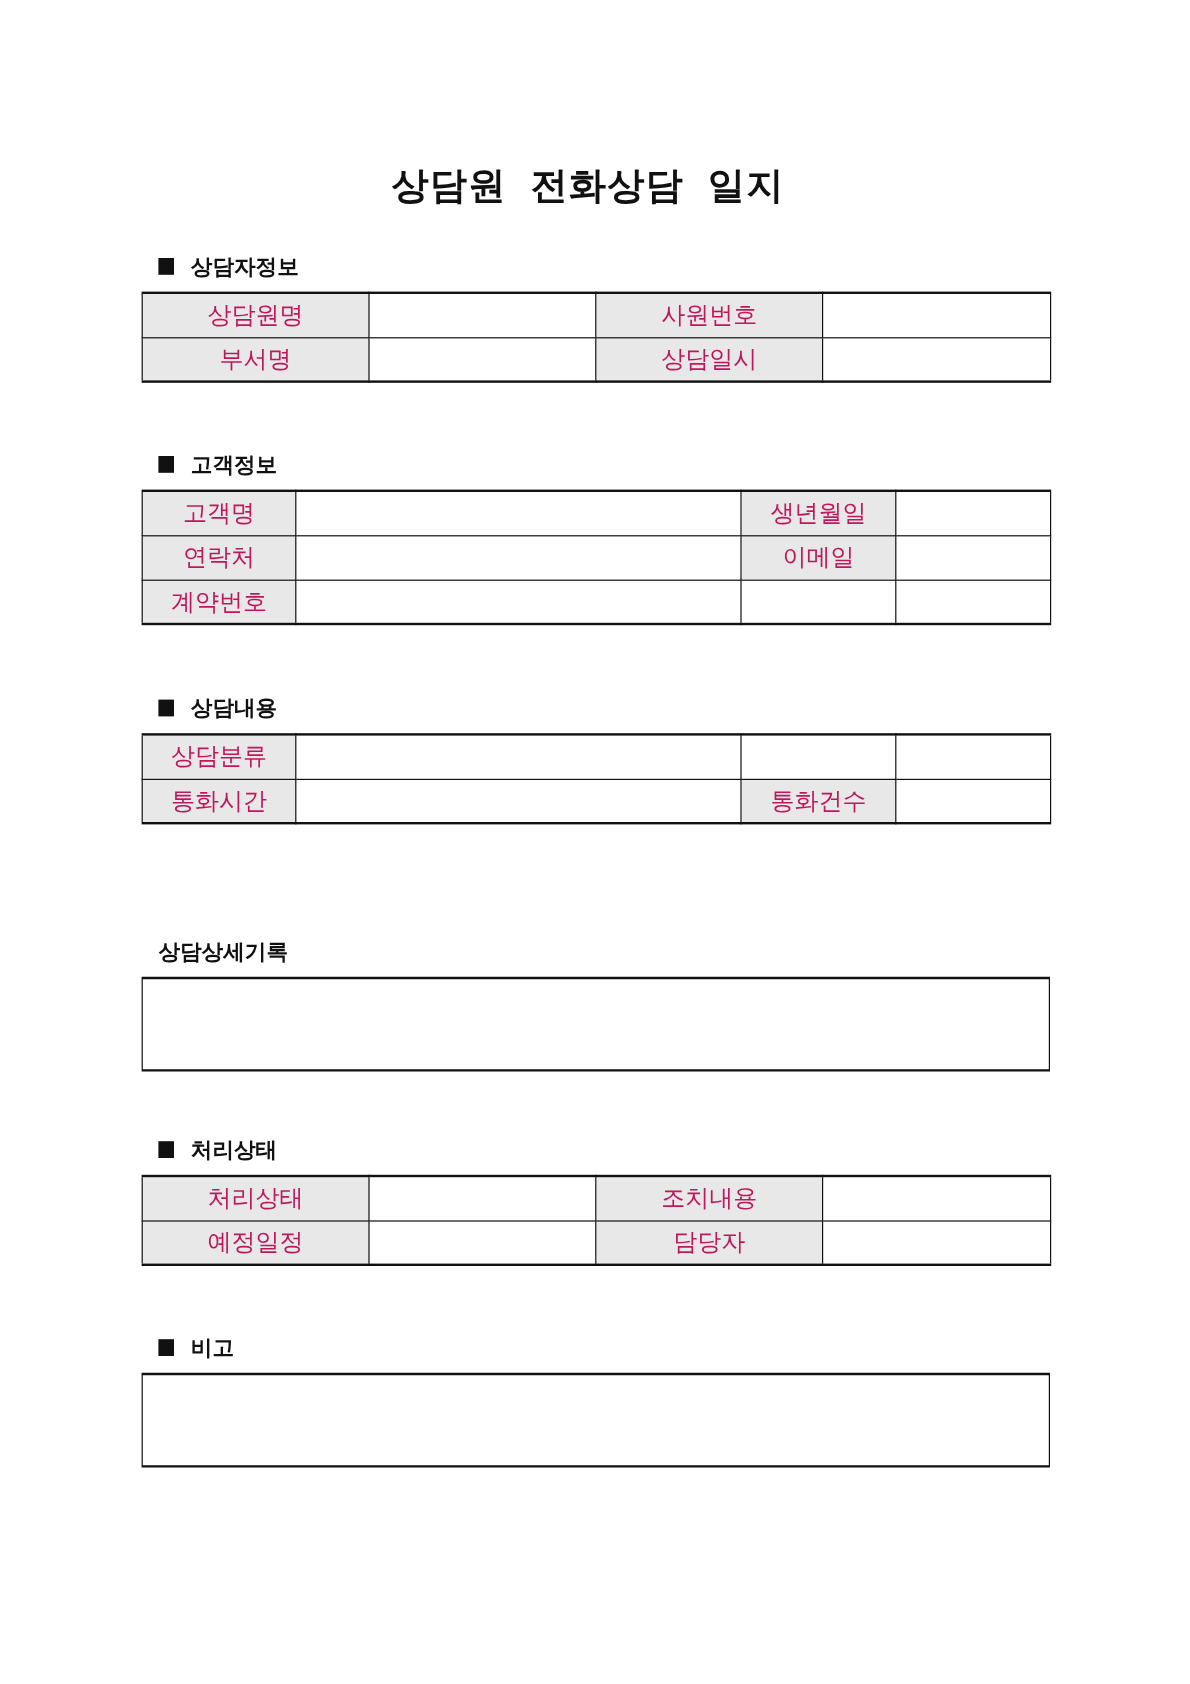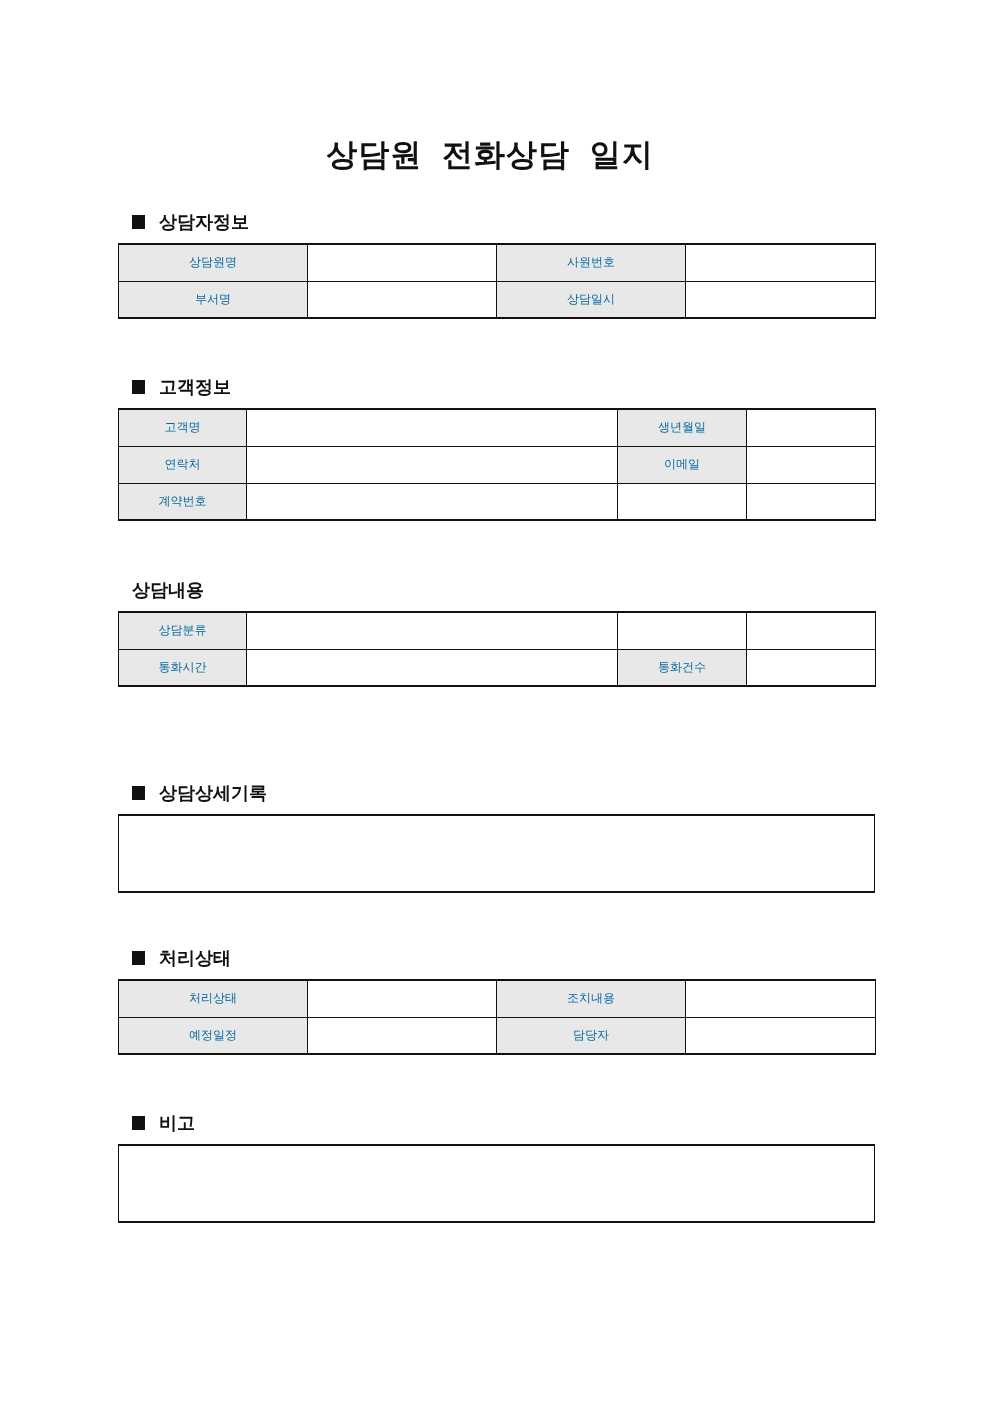--- a/index.html
+++ b/index.html
@@ -19,22 +19,22 @@
     }
     .sec-head .sq {
       display: inline-block; width: 13px; height: 14px; background: #111; margin-right: 14px;
     }
     table.form {
       position: absolute; left: 118px; width: 757px;
       border-collapse: collapse; table-layout: fixed;
       border-top: 2px solid #111; border-bottom: 2px solid #111;
     }
     table.form td {
-      border: 1px solid #111; padding: 0; font-size: 12px;
-      text-align: center; vertical-align: middle; background: #fff; color: #0369a1; margin-left: 22px;
+      border: 1px solid #111; padding: 0; font-size: 20px;
+      text-align: center; vertical-align: middle; background: #fff; color: #be185d; margin-left: 22px;
     }
     table.form td.lbl { background: #e8e8e8; }
     .box {
       position: absolute; left: 118px; width: 755px; height: 75px;
       border: 1px solid #111; border-bottom-width: 2px; border-top-width: 2px; background: #fff;
     }
   </style>
 </head>
 <body>
 
@@ -93,21 +93,21 @@
   </tr>
   <tr style="height:37px;">
     <td class="lbl">계약번호</td>
     <td></td>
     <td></td>
     <td></td>
   </tr>
 </tbody>
   </table>
 
-<div class="sec-head" style="top:578px;flex-direction:column;">
+<div class="sec-head" style="top:578px;">
   <span class="sq"></span>
   <span>상담내용</span>
 </div>
 <table class="form" style="top:611px;">
   <colgroup>
       <col style="width:128px">
       <col style="width:371px">
       <col style="width:129px">
       <col style="width:129px">
     </colgroup>
@@ -120,21 +120,21 @@
   </tr>
   <tr style="height:37px;padding-left:24px;">
     <td class="lbl">통화시간</td>
     <td></td>
     <td class="lbl">통화건수</td>
     <td></td>
   </tr>
 </tbody>
   </table>
 
-<div class="sec-head" style="top:781px;">
+<div class="sec-head" style="top:781px;flex-direction:column;">
   <span class="sq"></span>
   <span>상담상세기록</span>
 </div>
 <div class="box" style="top:814px;"></div>
 
 <div class="sec-head" style="top:946px;">
   <span class="sq"></span>
   <span>처리상태</span>
 </div>
 <table class="form" style="top:979px;">

